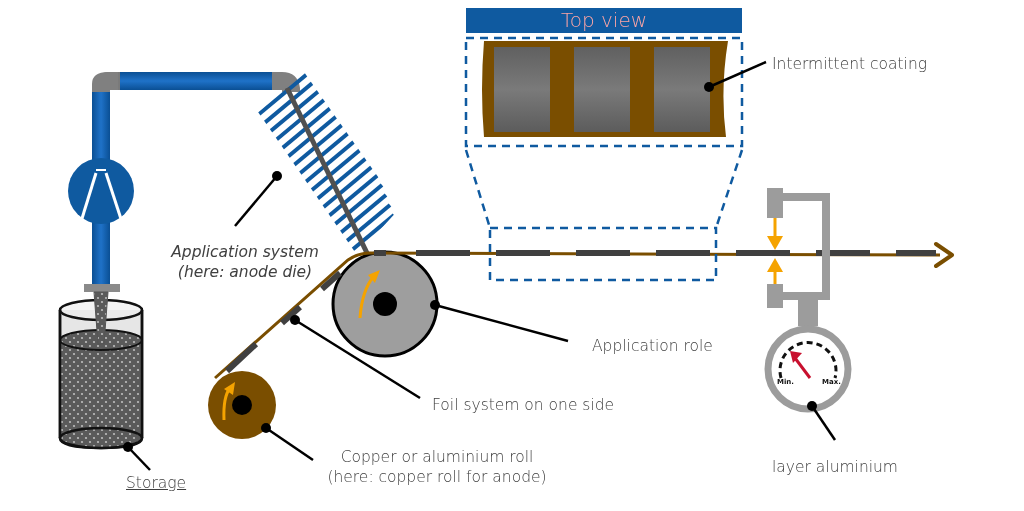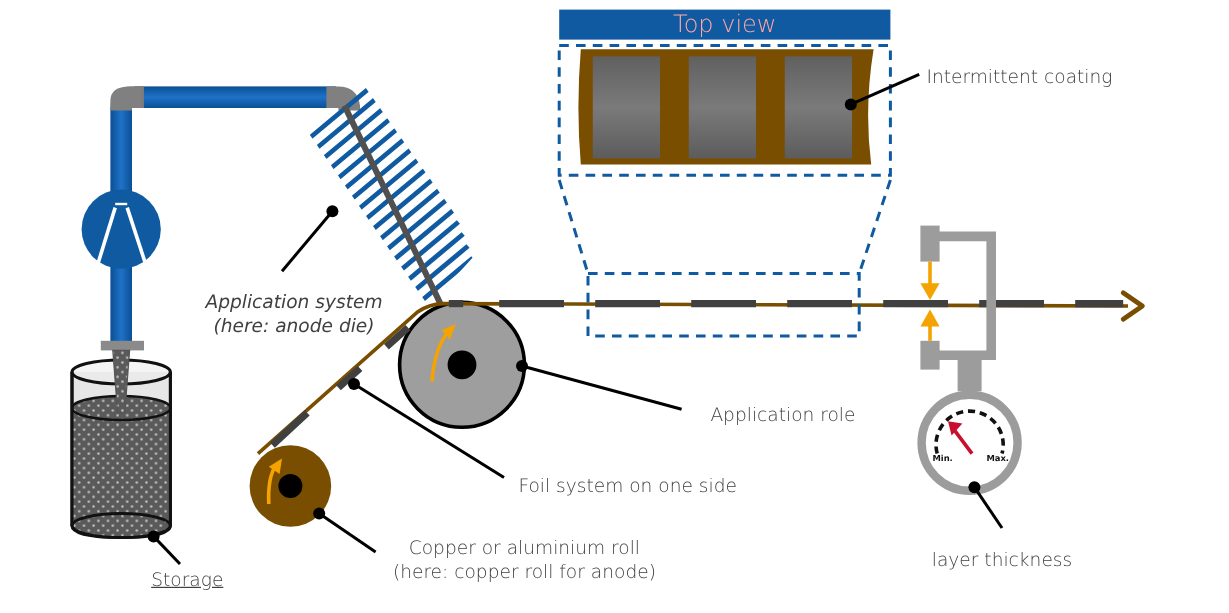--- a/index.html
+++ b/index.html
@@ -185,14 +185,14 @@
 <div class="lbl" style="left:432px; top:395px;">Foil system on one side</div>
 
 <div class="lbl center" style="left:302px; top:447px; width:270px;">
   <div>Copper or aluminium roll</div>
   <div>(here: copper roll for anode)</div>
 </div>
 
 <div class="lbl" style="left:126px; top:473px;text-decoration:underline;">Storage</div>
 
 <div class="lbl center" style="left:710px; top:457px; width:250px;">
-  <div>layer thickness</div>
+  <div>layer aluminium</div>
 </div>
 
 </body></html>

